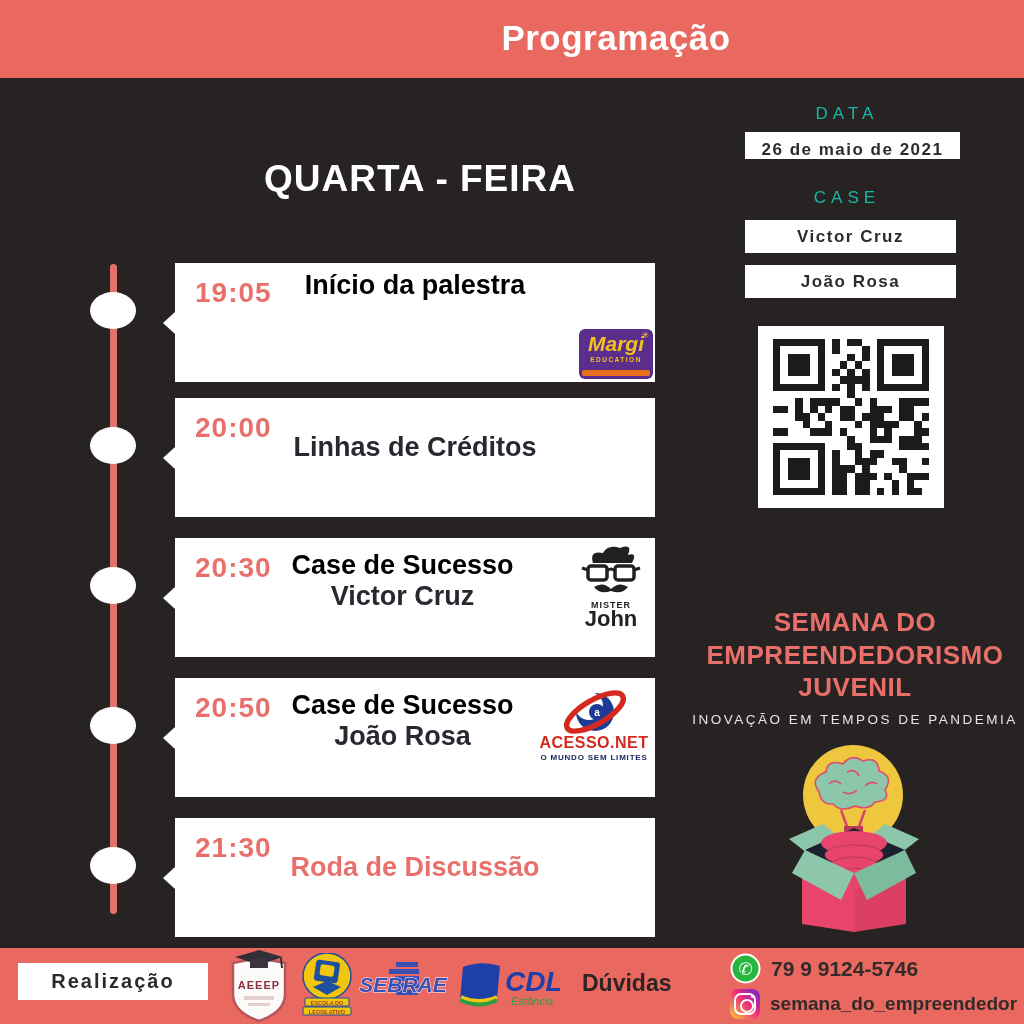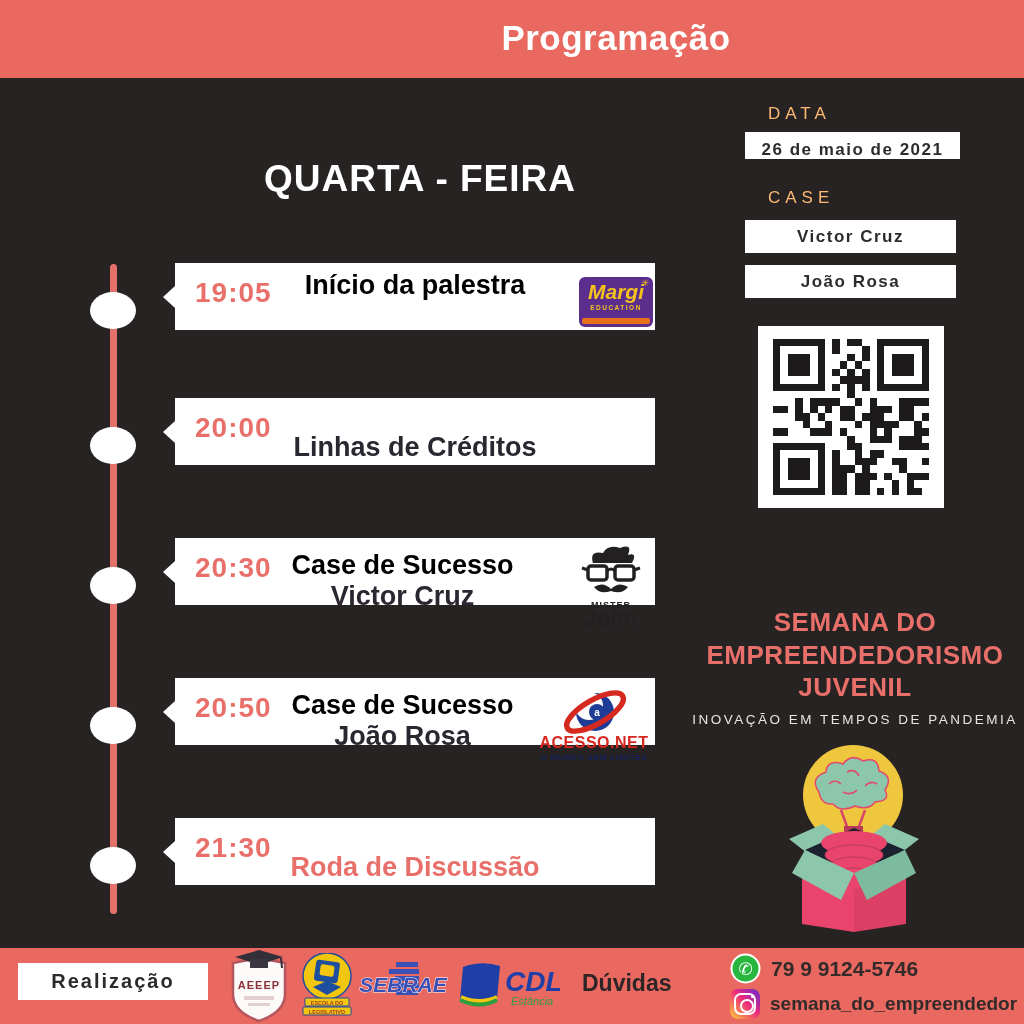--- a/index.html
+++ b/index.html
@@ -10,21 +10,21 @@
   .banner h1{margin:0;padding-left:112px;text-align:center;line-height:76px;font-size:35px;
              font-weight:800;color:#ffffff;letter-spacing:.5px;}
   
   .day-title{position:absolute;left:130px;top:158px;width:580px;text-align:center;color:#fff;
              font-size:37px;font-weight:800;letter-spacing:1px;}
   
   .tl-line{position:absolute;left:110px;top:264px;width:7px;height:650px;background:#e5716b;border-radius:4px;}
   .tl-dot{position:absolute;left:90px;width:46px;height:37px;background:#ffffff;border-radius:50%;}
   .d1{top:292px}.d2{top:427px}.d3{top:567px}.d4{top:707px}.d5{top:847px}
   
-  .card{position:absolute;left:175px;width:480px;height:67px;background:#ffffff;}
+  .card{position:absolute;left:175px;width:480px;height:119px;background:#ffffff;}
   .card::before{content:'';position:absolute;left:-12px;top:50%;transform:translateY(-50%);
                 border-top:11px solid transparent;border-bottom:11px solid transparent;border-right:12px solid #fff;}
   .t1{top:263px}.t2{top:398px}.t3{top:538px}.t4{top:678px}.t5{top:818px}
   .card .time{position:absolute;left:20px;top:14px;font-size:28px;font-weight:800;color:#e9706a;letter-spacing:1px;}
   .card .body{position:absolute;left:0;top:0;width:100%;height:100%;text-align:center;box-sizing:border-box;}
   .kicker{font-size:27px;font-weight:800;color:#000000;line-height:1.1;}
   .title{font-size:27px;font-weight:800;color:#2b2731;line-height:1.12;}
   .title.coral{color:#e9706a;}
   .t1 .body{padding:8px 72px 0;}
   .t2 .body,.t5 .body{padding:34px 60px 0;}
@@ -32,21 +32,21 @@
   
   .margi-logo{position:absolute;right:2px;bottom:3px;width:74px;height:50px;background:#5b2e8e;
               border-radius:6px;color:#f3c21b;text-align:center;overflow:hidden;}
   .margi-name{font-size:21px;font-weight:800;font-style:italic;line-height:24px;margin-top:3px;}
   .margi-sub{font-size:6.5px;font-weight:700;letter-spacing:1.5px;line-height:7px;}
   .margi-strip{position:absolute;left:3px;right:3px;bottom:3px;height:6px;background:#e8701d;border-radius:2px;}
   .margi-spark{position:absolute;right:4px;top:1px;font-size:9px;color:#f3c21b;}
   .mjohn-logo{position:absolute;right:8px;top:4px;}
   .acesso-logo{position:absolute;right:2px;top:4px;}
   
-  .side-label{position:absolute;left:768px;width:222px;color:#fdba74;
+  .side-label{position:absolute;left:736px;width:222px;text-align:center;color:#14b8a6;
               font-size:17px;letter-spacing:5px;font-weight:400;}
   .lb-data{top:104px}.lb-case{top:188px}
   .white-box{position:absolute;background:#ffffff;text-align:center;color:#2d2c2c;font-weight:800;}
   .date-box{left:745px;top:132px;width:215px;height:27px;line-height:35px;font-size:17px;letter-spacing:1.5px;}
   .sp1{left:745px;top:220px;width:211px;height:33px;line-height:33px;font-size:17px;letter-spacing:1.5px;}
   .sp2{left:745px;top:265px;width:211px;height:33px;line-height:33px;font-size:17px;letter-spacing:1.5px;}
   .qr-wrap{position:absolute;left:758px;top:326px;width:186px;height:182px;background:#fff;box-sizing:border-box;padding:13px;}
   .qr-wrap svg{width:100%;height:100%;}
   .event-name{position:absolute;left:688px;top:606px;width:334px;text-align:center;color:#e9706a;
               font-size:26px;font-weight:800;line-height:1.25;letter-spacing:.5px;}

